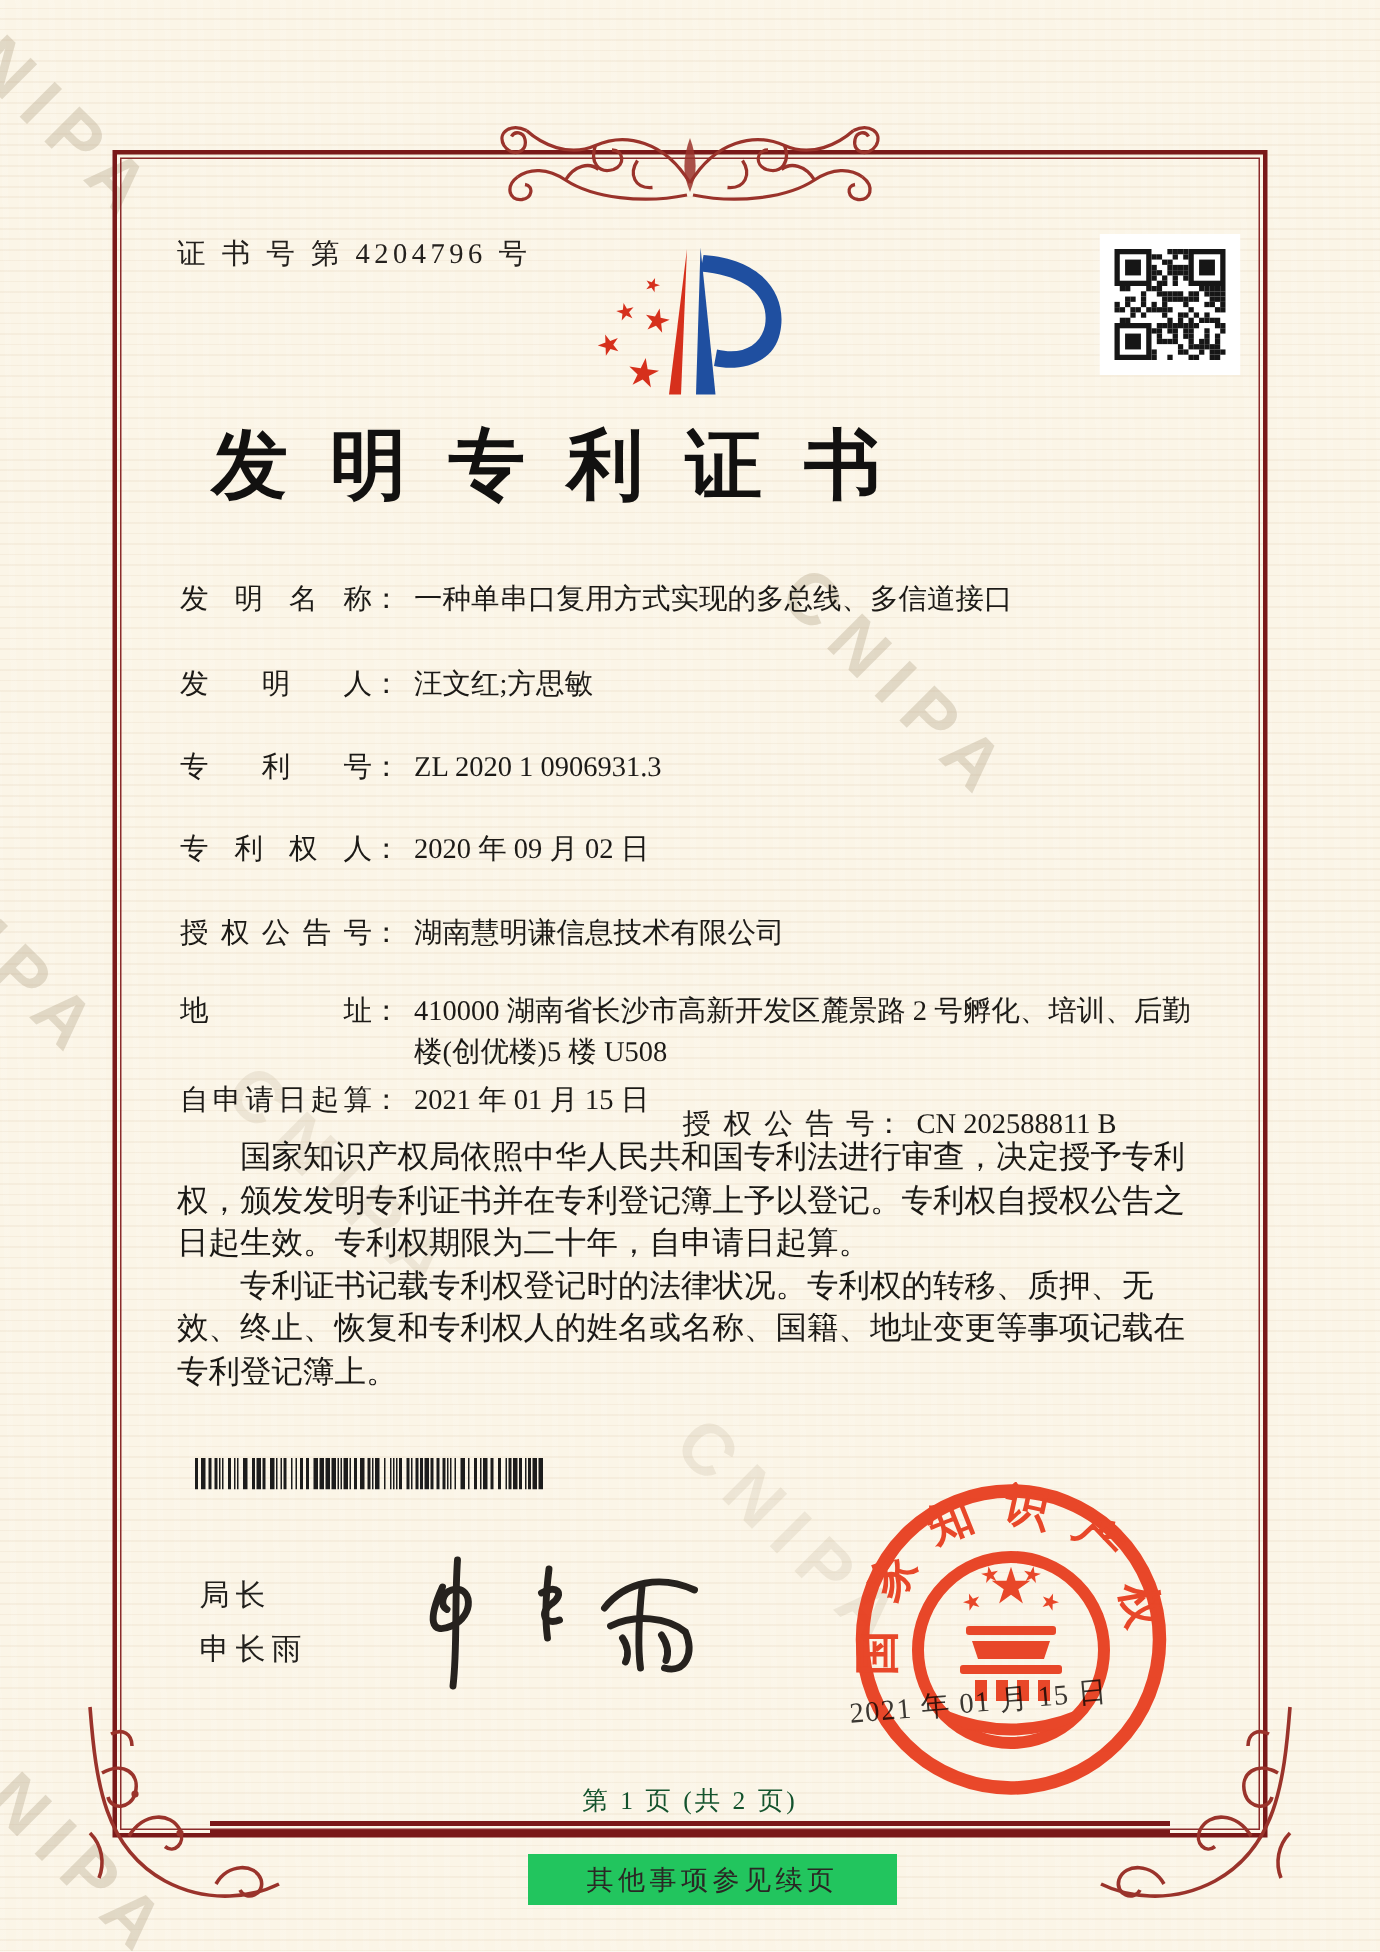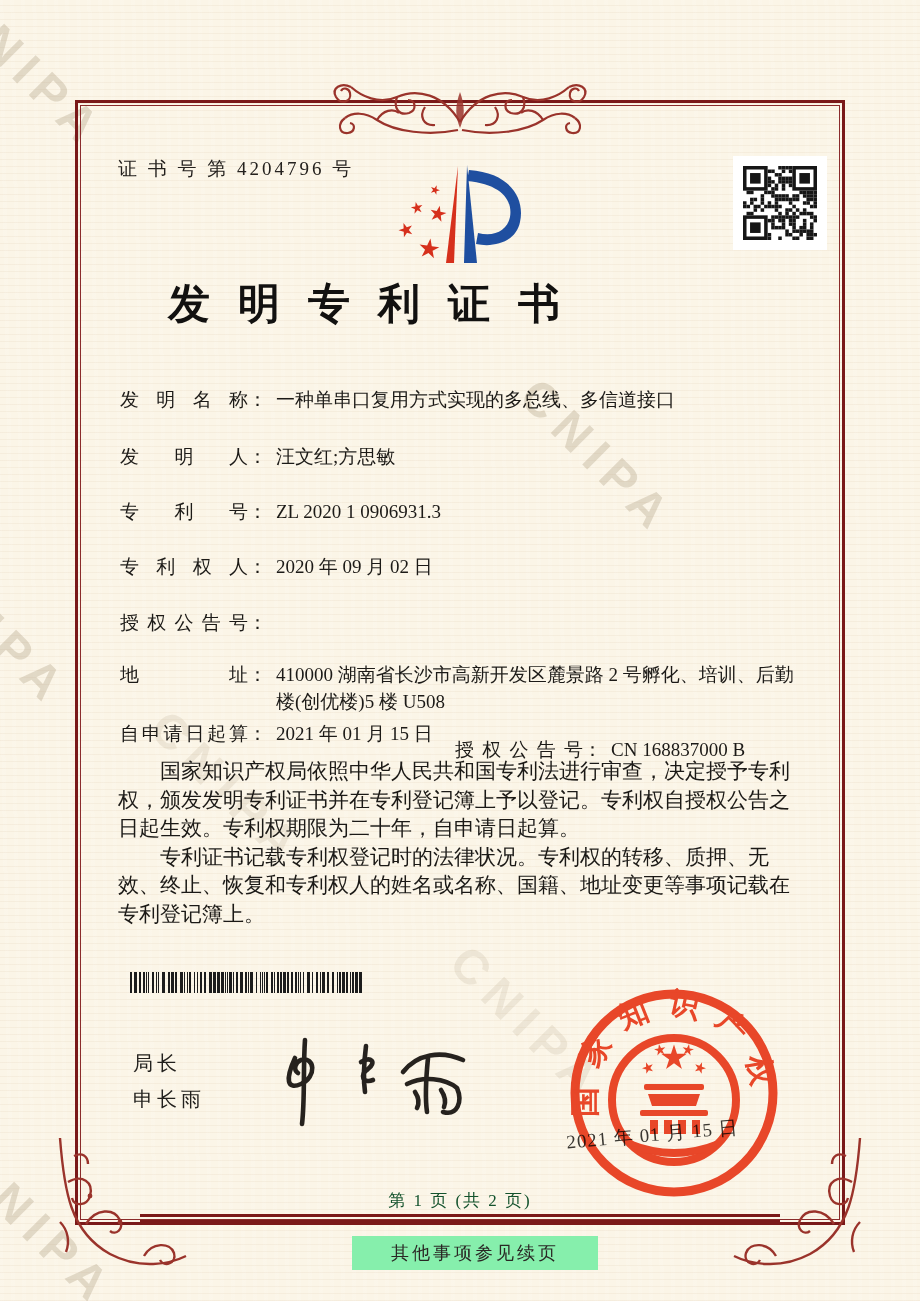--- a/index.html
+++ b/index.html
@@ -12,34 +12,34 @@
   }
   .wm{position:absolute;font-family:"Liberation Sans","DejaVu Sans",sans-serif;
       font-weight:bold;font-size:48px;letter-spacing:10px;color:rgba(166,150,120,0.30);
       transform:rotate(45deg);transform-origin:left top;white-space:nowrap;}
   .wm.faint{color:rgba(166,150,120,0.16);}
   .frame{position:absolute;left:75px;top:100px;width:764px;height:1119px;border:3px solid #7a1919;}
   .frame-inner{position:absolute;inset:2px;border:1px solid #8a2b2b;}
   .bottom-rule{position:absolute;left:140px;top:1214px;width:640px;height:9px;
     background:linear-gradient(180deg,#7a1919 0 3px,rgba(0,0,0,0) 3px 6px,#7a1919 6px 9px);}
   .cert-no{position:absolute;left:118px;top:156px;font-size:19px;letter-spacing:3px;color:#24211e;}
-  .title{position:absolute;left:0;top:276px;width:728px;text-align:center;font-size:42px;
+  .title{position:absolute;left:0;top:276px;width:728px;text-align:center;font-size:51px;
     font-weight:bold;letter-spacing:28px;padding-left:28px;box-sizing:border-box;color:#121110;}
   .frow{position:absolute;left:120px;display:flex;font-size:19px;color:#1c1a17;line-height:27px;}
   .flabel{display:inline-block;width:128px;text-align:justify;text-align-last:justify;flex:none;}
   .fcolon{flex:none;}
   .fvalue{margin-left:9px;max-width:520px;}
   .paras{position:absolute;left:118px;top:757px;width:690px;font-size:21px;line-height:28.5px;color:#1b1916;}
   .paras p{margin:0;text-indent:2em;}
   .signer{position:absolute;left:133px;font-size:20px;letter-spacing:4px;color:#22201d;}
   .seal-date{position:absolute;left:566px;top:1120px;width:220px;font-size:19px;letter-spacing:1px;
     color:#3c3a37;transform:rotate(-5deg);mix-blend-mode:multiply;}
   .page-num{position:absolute;left:0;top:1189px;width:920px;text-align:center;font-size:17px;
     letter-spacing:2px;color:#14532d;}
-  .footer-note{position:absolute;left:352px;top:1236px;width:246px;height:34px;background:#86efac;
+  .footer-note{position:absolute;left:352px;top:1236px;width:246px;height:34px;background:#22c55e;
     display:flex;align-items:center;justify-content:center;font-size:18px;letter-spacing:3px;color:#2a2724;}
   svg{display:block;}
   .abs{position:absolute;}
 </style>
 </head>
 <body>
 
 <div class="page">
 
   <div class="wm" style="left:-22px;top:-18px;">CNIPA</div>
@@ -303,36 +303,37 @@
     <span class="fvalue">ZL 2020 1 0906931.3</span>
   </div>
   <div class="frow" style="top:553px;">
     <span class="flabel">专利权人</span>
       <span class="fcolon">：</span>
     <span class="fvalue">2020 年 09 月 02 日</span>
   </div>
   <div class="frow" style="top:609px;">
     <span class="flabel">授权公告号</span>
       <span class="fcolon">：</span>
+    <span class="fvalue">湖南慧明谦信息技术有限公司</span>
   </div>
   <div class="frow" style="top:661px;">
     <span class="flabel">地址</span>
       <span class="fcolon">：</span>
     <span class="fvalue">410000 湖南省长沙市高新开发区麓景路 2 号孵化、培训、后勤楼(创优楼)5 楼 U508</span>
   </div>
 
   <div class="frow" style="top:720px;">
     <span class="flabel">自申请日起算</span>
       <span class="fcolon">：</span>
     <span class="fvalue">2021 年 01 月 15 日</span>
   </div>
   <div class="frow" style="top:736px;left:455px;">
     <span class="flabel">授权公告号</span>
       <span class="fcolon">：</span>
-    <span class="fvalue">CN 168837000 B</span>
+    <span class="fvalue">CN 202588811 B</span>
   </div>
 
   <div class="paras">
     <p>国家知识产权局依照中华人民共和国专利法进行审查，决定授予专利权，颁发发明专利证书并在专利登记簿上予以登记。专利权自授权公告之日起生效。专利权期限为二十年，自申请日起算。</p>
     <p>专利证书记载专利权登记时的法律状况。专利权的转移、质押、无效、终止、恢复和专利权人的姓名或名称、国籍、地址变更等事项记载在专利登记簿上。</p>
   </div>
 
   <svg class="abs" style="left:130px;top:972px;" width="237" height="21" viewBox="0 0 237 21" id="barcode">
       <rect x="0" y="0" width="2" height="21" fill="#1c1c1c"></rect>
       <rect x="4" y="0" width="3" height="21" fill="#1c1c1c"></rect>

